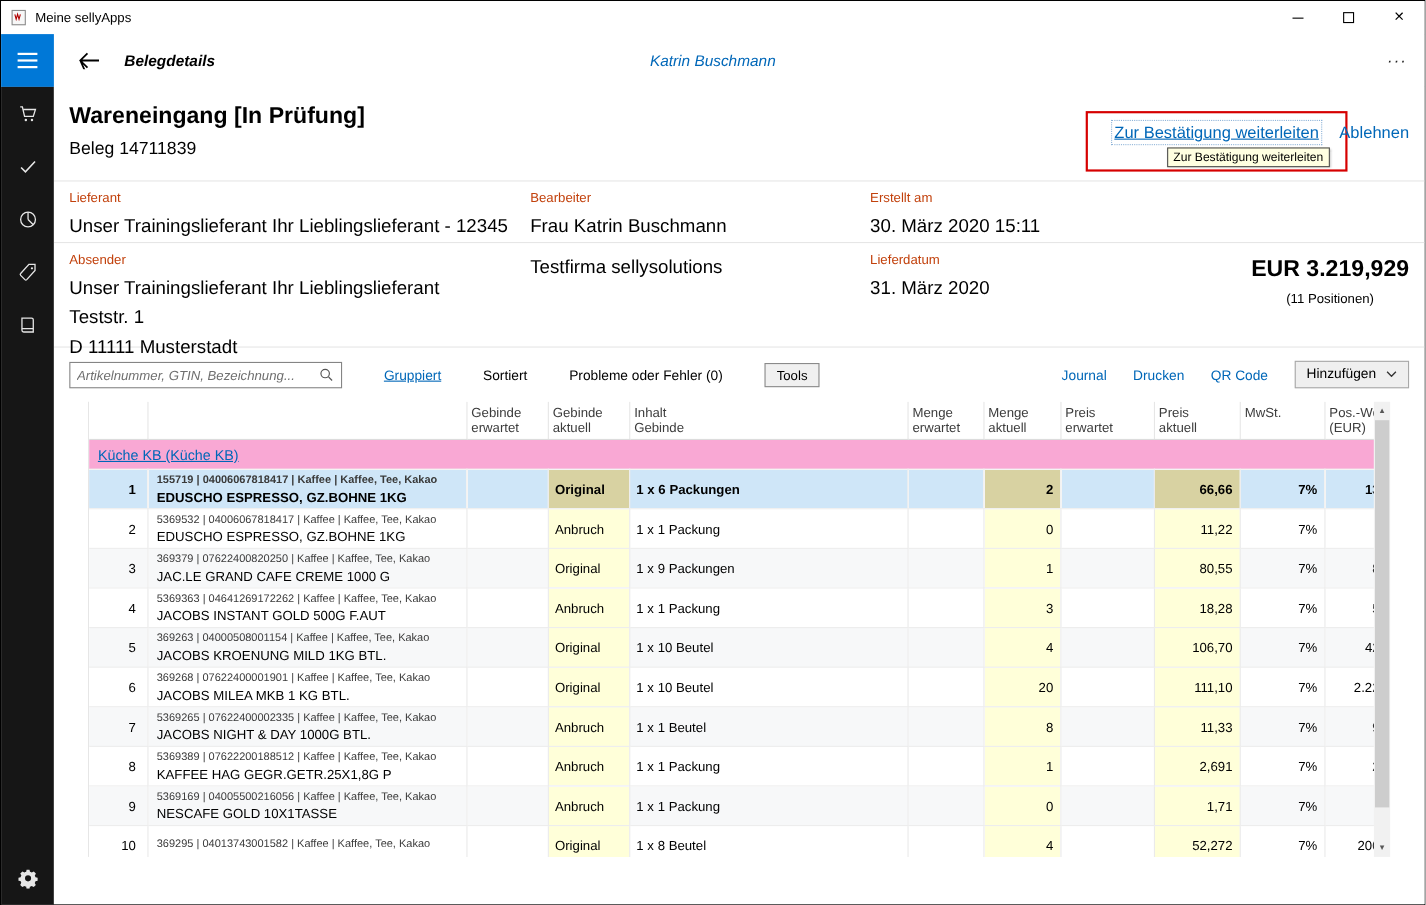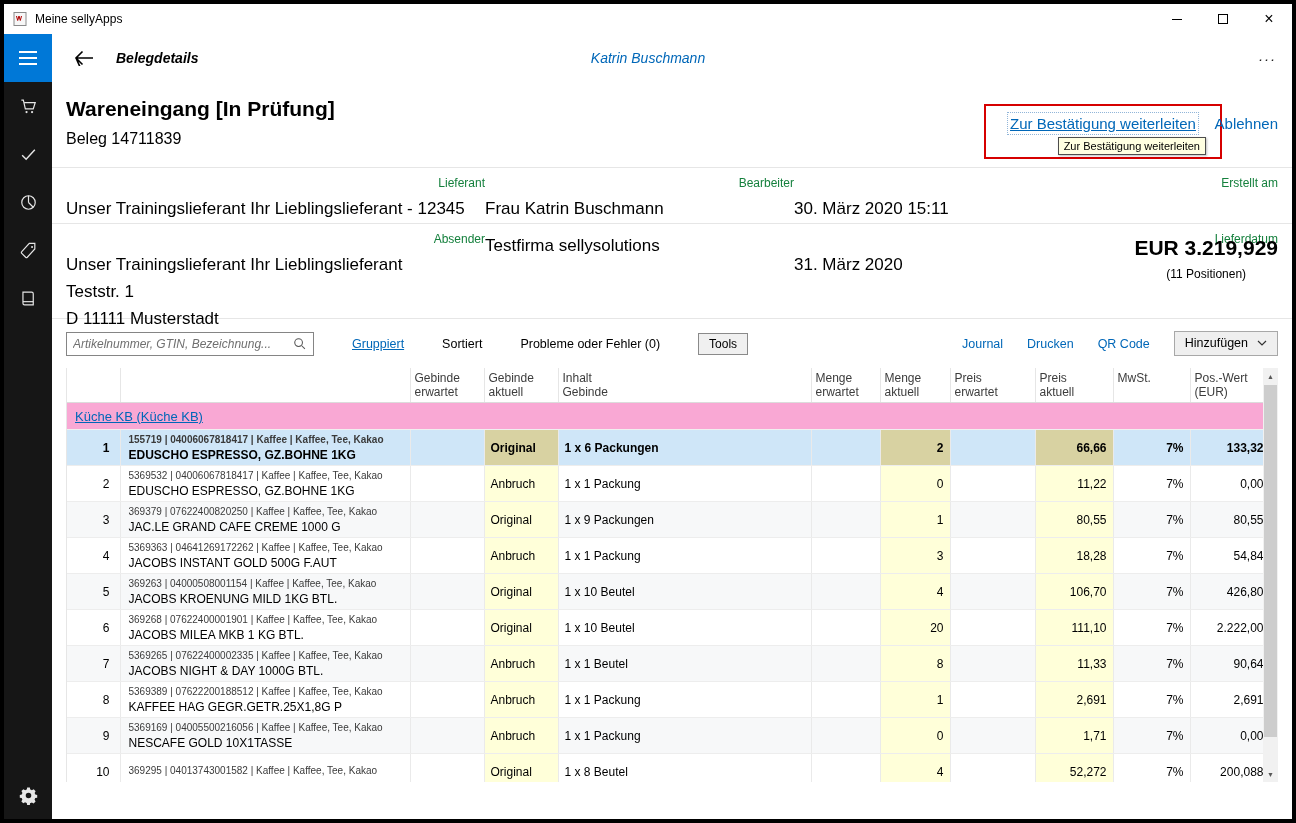--- a/index.html
+++ b/index.html
@@ -1,18 +1,18 @@
 <!DOCTYPE html>
 <html><head>
 <meta charset="utf-8">
 <style>
   * { box-sizing: border-box; margin: 0; padding: 0; }
   html,body { width:1296px; height:823px; overflow:hidden; }
   body { font-family:"Liberation Sans", sans-serif; background:#fff; color:#000; }
-  .window { width:1296px; height:823px; border:4px solid #000000; position:relative; background:#fff; }
+  .window { width:1296px; height:823px; border:1px solid #000000; position:relative; background:#fff; }
 
   
   .titlebar { height:30px; display:flex; align-items:center; padding-left:8px; background:#fff; }
   .app-icon { width:16px; height:16px; margin-right:7px; flex:0 0 auto; }
   .win-title { font-size:12px; }
   .win-controls { margin-left:auto; display:flex; height:100%; }
   .win-btn { width:46px; height:100%; display:flex; align-items:center; justify-content:center; }
   .glyph-min { width:10px; height:1px; background:#000; display:block; }
   .glyph-max { width:10px; height:10px; border:1px solid #000; display:block; }
   .glyph-close { font-size:16px; line-height:1; }
@@ -40,40 +40,40 @@
   .doc-subtitle { font-size:16px; margin-top:9px; }
 
   .forward-box { position:absolute; top:22px; right:70px; width:238px; height:55px; border:2px solid #d60000; }
   .forward-link { position:absolute; top:9px; left:50%; transform:translateX(-50%); white-space:nowrap; color:#0067b8; font-size:15px; text-decoration:underline; outline:1px dotted #8fb4d8; outline-offset:2px; cursor:pointer; }
   .tooltip { position:absolute; bottom:2px; right:14px; white-space:nowrap; font-size:11px; background:#ffffe1; border:1px solid #4d4d4d; padding:2px 5px; box-shadow:1px 1px 2px rgba(0,0,0,.25); }
   .reject-link { position:absolute; top:33px; right:14px; color:#0067b8; font-size:15px; cursor:pointer; }
 
   .meta-row { border-top:1px solid #e6e6e6; padding:8px 14px 0; display:grid; grid-template-columns:419px 309px 1fr; }
   .meta-row-1 { height:56px; }
   .meta-row-2 { height:95px; position:relative; }
-  .f-label { color:#15803d; font-size:12px; margin-bottom:5px;text-align:right; }
+  .f-label { color:#c2410c; font-size:12px; margin-bottom:5px; }
   .f-value { font-size:17px; line-height:1.6; }
   .total-block { position:absolute; right:14px; top:12px; text-align:center; }
   .total-amount { font-size:21px; font-weight:bold; }
   .total-sub { font-size:12px; margin-top:7px; }
 
   
   .toolbar { height:50px; border-top:1px solid #e6e6e6; display:flex; align-items:center; padding:0 14px; font-size:12.5px; }
   .search-box { width:248px; height:24px; border:1px solid #858585; display:flex; align-items:center; padding:0 6px; background:#fff; }
   .search-box input { flex:1; border:none; outline:none; font-size:12px; font-style:italic; color:#555; font-family:"Liberation Sans",sans-serif; min-width:0; }
   .search-box input::placeholder { color:#6f6f6f; font-style:italic; }
   .tb-link { margin-left:38px; cursor:pointer; white-space:nowrap; }
   .tb-link.active { color:#0067b8; text-decoration:underline; }
   .btn { border:1px solid #8a8a8a; background:#f0f0f0; font-size:12px; padding:3px 10px; cursor:pointer; margin-left:38px; white-space:nowrap; }
   .tb-right { margin-left:auto; display:flex; align-items:center; }
   .tb-blue { color:#0067b8; margin-left:24px; cursor:pointer; white-space:nowrap; }
   .btn-add { margin-left:24px; border:1px solid #a8a8a8; background:#efefef; display:flex; align-items:center; gap:9px; padding:4px 10px 5px; font-size:12.5px; cursor:pointer; }
 
   
-  .grid-area { position:relative; margin:0 14px; height:414px; overflow:hidden; }
+  .grid-area { position:relative; margin:0 31px; height:414px; overflow:hidden; }
   .table-clip { position:absolute; left:0; top:0; right:15px; bottom:0; overflow:hidden; border-left:1px solid #e6e6e6; }
   table { border-collapse:collapse; table-layout:fixed; width:1203px; }
   th { font-weight:normal; font-size:12px; color:#3c3c3c; text-align:left; vertical-align:top; padding:3px 4px; height:34px; background:#fff; border-right:1px solid #e6e6e6; border-bottom:1px solid #dcdcdc; line-height:1.18; }
   td { font-size:12px; height:36px; padding:0 6px; border-right:1px solid #eaeaea; border-bottom:1px solid #ededed; overflow:hidden; white-space:nowrap; }
   .group-row td { height:27px; color:#0067b8; font-size:13px; padding-left:8px; border-right:none; border-bottom:1px solid #f0f0f0; background:#f9a8d4; cursor:pointer;text-decoration:underline; }
   .c-num { text-align:right; padding-right:10px; }
   .c-article { padding-left:8px; }
   .meta-line { font-size:10px; color:#3a3a3a; line-height:1.25; }
   .pname { font-size:12px; margin-top:1px; }
   .num-cell { text-align:right; }

